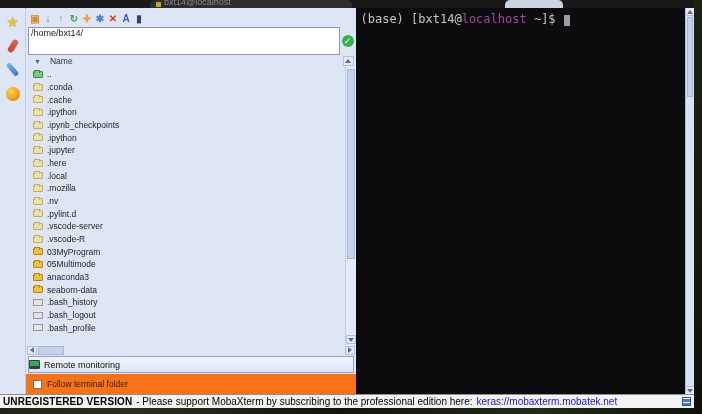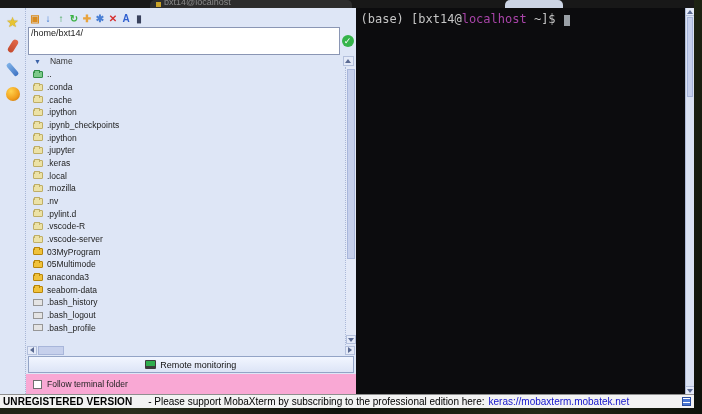--- a/index.html
+++ b/index.html
@@ -77,43 +77,43 @@
   .vthumb { position:absolute; left:1px; right:1px; top:2px; height:190px; background:#c6d0ec; border:1px solid #a8b6da; }
   .vscroll-down { position:absolute; left:0; right:0; bottom:1px; height:9px; background:#e4eaf8; border:1px solid #b4c0dc;
     display:flex; align-items:center; justify-content:center; }
 
   .hscroll { flex:0 0 10px; display:flex; align-items:center; background:#dee6f6; padding:0 1px; gap:1px; }
   .hbtn { width:10px; height:9px; background:#e4eaf8; border:1px solid #b4c0dc; display:flex; align-items:center; justify-content:center; }
   .hthumb { width:26px; height:9px; background:#c6d0ec; border:1px solid #a8b6da; }
   .htrack { flex:1; }
 
   .rm-btn { flex:0 0 17px; margin:1px 2px; background:linear-gradient(#f2f6ff,#dce4f6); border:1px solid #93a4c6;
-    display:flex; align-items:center; justify-content:center; gap:4px; font-size:9px; color:#111; }
+    display:flex; align-items:center; gap:4px; font-size:9px; color:#111; }
   .monitor-icon { width:11px; height:9px; background:#3c3c3c; border-radius:1px; position:relative; }
   .monitor-icon::before { content:''; position:absolute; left:1px; top:1px; right:1px; bottom:3px; background:#2fae4e; }
 
-  .follow { flex:0 0 20px; background:#f9a8d4; display:flex; align-items:center; gap:5px; padding-left:7px; font-size:8.5px; color:#222; }
+  .follow { flex:0 0 20px; background:#f97316; display:flex; align-items:center; gap:5px; padding-left:7px; font-size:8.5px; color:#222; }
   .checkbox { width:9px; height:9px; background:#fff; border:1px solid #707070; }
 
   
   .terminal { flex:1; position:relative; background:#0c0c0e; min-width:0; overflow:hidden;
     font-family:"DejaVu Sans Mono","Liberation Mono",monospace; font-size:12px; }
   .prompt-line { padding:4px 0 0 5px; white-space:pre; }
   .cursor-block { display:inline-block; width:6px; height:11px; background:#9aa0a6; vertical-align:text-bottom; margin-left:1px; }
 
   .term-scroll { flex:0 0 9px; background:#dae2f2; border-left:1px solid #b0bcd8; position:relative; }
   .ts-up { position:absolute; top:0; left:0; right:0; height:8px; display:flex; align-items:center; justify-content:center; background:#e4eaf8; border-bottom:1px solid #b4c0dc; }
   .ts-down { position:absolute; bottom:0; left:0; right:0; height:8px; display:flex; align-items:center; justify-content:center; background:#e4eaf8; border-top:1px solid #b4c0dc; }
   .ts-thumb { position:absolute; top:9px; left:1px; right:1px; height:80px; background:#c6d0ec; border:1px solid #a8b6da; }
 
   
   .statusbar { flex:0 0 14px; background:#f3f3f3; border-top:1px solid #8f8f8f; display:flex; align-items:center;
     padding:0 3px; font-size:10px; color:#000; white-space:nowrap; overflow:hidden; }
   .sb-bold { font-weight:bold; letter-spacing:0.1px; }
-  .sb-msg { margin-left:16px;text-align:center; }
+  .sb-msg { margin-left:4px;text-align:center; }
   .sb-link { color:#1414cc; margin-left:4px; }
   .sb-grid-icon { margin-left:auto; width:9px; height:9px; flex:0 0 9px;
     background:
       linear-gradient(#fff,#fff) 0 0/9px 1px no-repeat,
       linear-gradient(#fff,#fff) 0 4px/9px 1px no-repeat,
       #4a78d4; border:1px solid #2c4fa0; }
 </style>
 </head>
 <body>
 
@@ -201,45 +201,45 @@
               <div class="frow">
                 <span class="ficon folder-pale"></span>
                 <span>.ipython</span>
               </div>
               <div class="frow">
                 <span class="ficon folder-pale"></span>
                 <span>.jupyter</span>
               </div>
               <div class="frow">
                 <span class="ficon folder-pale"></span>
-                <span>.keras</span>
+                <span>.here</span>
               </div>
               <div class="frow">
                 <span class="ficon folder-pale"></span>
                 <span>.local</span>
               </div>
               <div class="frow">
                 <span class="ficon folder-pale"></span>
                 <span>.mozilla</span>
               </div>
               <div class="frow">
                 <span class="ficon folder-pale"></span>
                 <span>.nv</span>
               </div>
               <div class="frow">
                 <span class="ficon folder-pale"></span>
                 <span>.pylint.d</span>
               </div>
               <div class="frow">
                 <span class="ficon folder-pale"></span>
+                <span>.vscode-server</span>
+              </div>
+              <div class="frow">
+                <span class="ficon folder-pale"></span>
                 <span>.vscode-R</span>
-              </div>
-              <div class="frow">
-                <span class="ficon folder-pale"></span>
-                <span>.vscode-server</span>
               </div>
               <div class="frow">
                 <span class="ficon folder"></span>
                 <span>03MyProgram</span>
               </div>
               <div class="frow">
                 <span class="ficon folder"></span>
                 <span>05Multimode</span>
               </div>
               <div class="frow">

